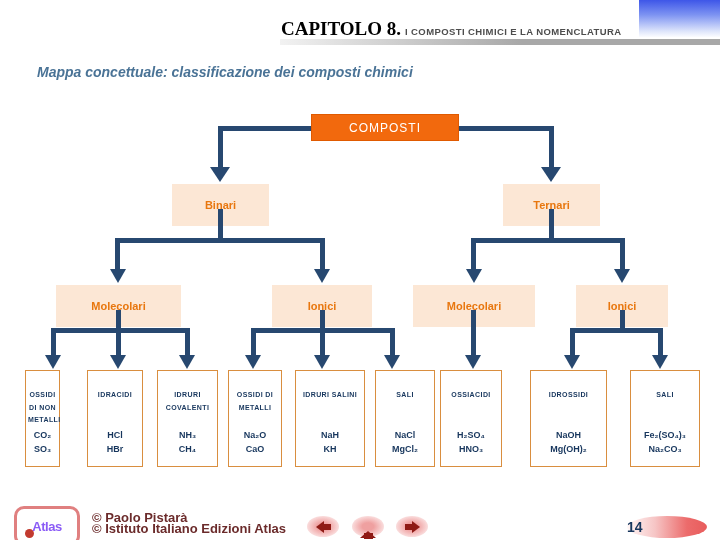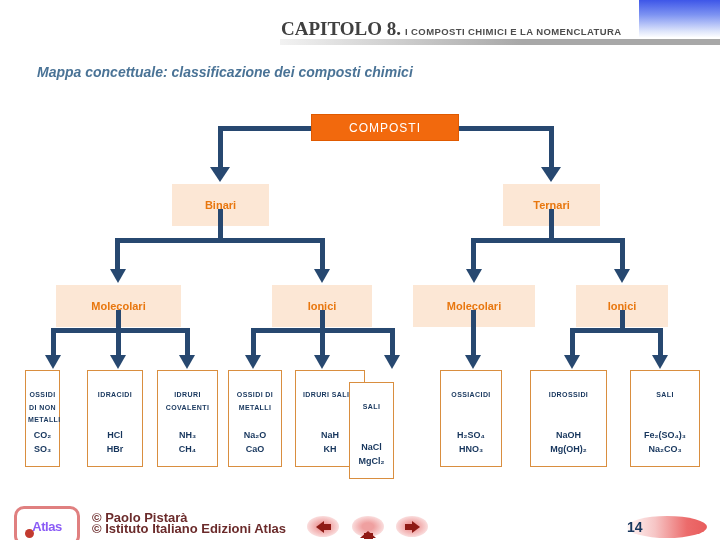--- a/index.html
+++ b/index.html
@@ -6,21 +6,21 @@
   #slide{position:relative;width:720px;height:540px;background:#fff;overflow:hidden;
          font-family:"Liberation Sans","DejaVu Sans",sans-serif;}
 
   
   .corner-blue{position:absolute;left:639px;top:0;width:81px;height:37px;
     background:linear-gradient(to bottom,#3E56E8 0%,#7D93F2 40%,#dfe6fb 85%,#fbfcff 100%);}
   .gray-bar{position:absolute;left:280px;top:39px;width:440px;height:6px;
     background:linear-gradient(to right,#f2f2f2,#a8a8a8 55%,#a8a8a8);}
   .hdr{position:absolute;left:281px;top:18px;width:356px;white-space:nowrap;}
   .hdr .chap{font-family:"Liberation Serif","DejaVu Serif",serif;font-weight:bold;
-    font-size:19px;color:#404040;}
+    font-size:19px;color:#000000;}
   .hdr .sub{font-size:9.5px;font-weight:bold;color:#4D4D4D;letter-spacing:.4px;margin-left:4px;}
   .page-title{position:absolute;left:37px;top:64px;font-size:14px;font-weight:bold;
     font-style:italic;color:#4A7396;}
 
   
   .box{position:absolute;display:flex;align-items:center;justify-content:center;
     box-sizing:border-box;text-align:center;}
   .box-root{left:311px;top:114px;width:148px;height:27px;background:#F2690D;
     border:1px solid #E05A00;color:#fff;font-weight:normal;font-size:12px;
     letter-spacing:1px;z-index:2;}
@@ -163,21 +163,21 @@
         <div>CaO</div>
     </div>
   </div>
   <div class="leaf" style="left:295px;width:70px;">
     <div class="leaf-title">IDRURI SALINI</div>
     <div class="leaf-formulas">
       <div>NaH</div>
         <div>KH</div>
     </div>
   </div>
-  <div class="leaf" style="left:349px;width:45px;margin-top:12px;">
+  <div class="leaf" style="left:375px;width:60px;">
     <div class="leaf-title">SALI</div>
     <div class="leaf-formulas">
       <div>NaCl</div>
         <div>MgCl₂</div>
     </div>
   </div>
   <div class="leaf" style="left:440px;width:62px;">
     <div class="leaf-title">OSSIACIDI</div>
     <div class="leaf-formulas">
       <div>H₂SO₄</div>

